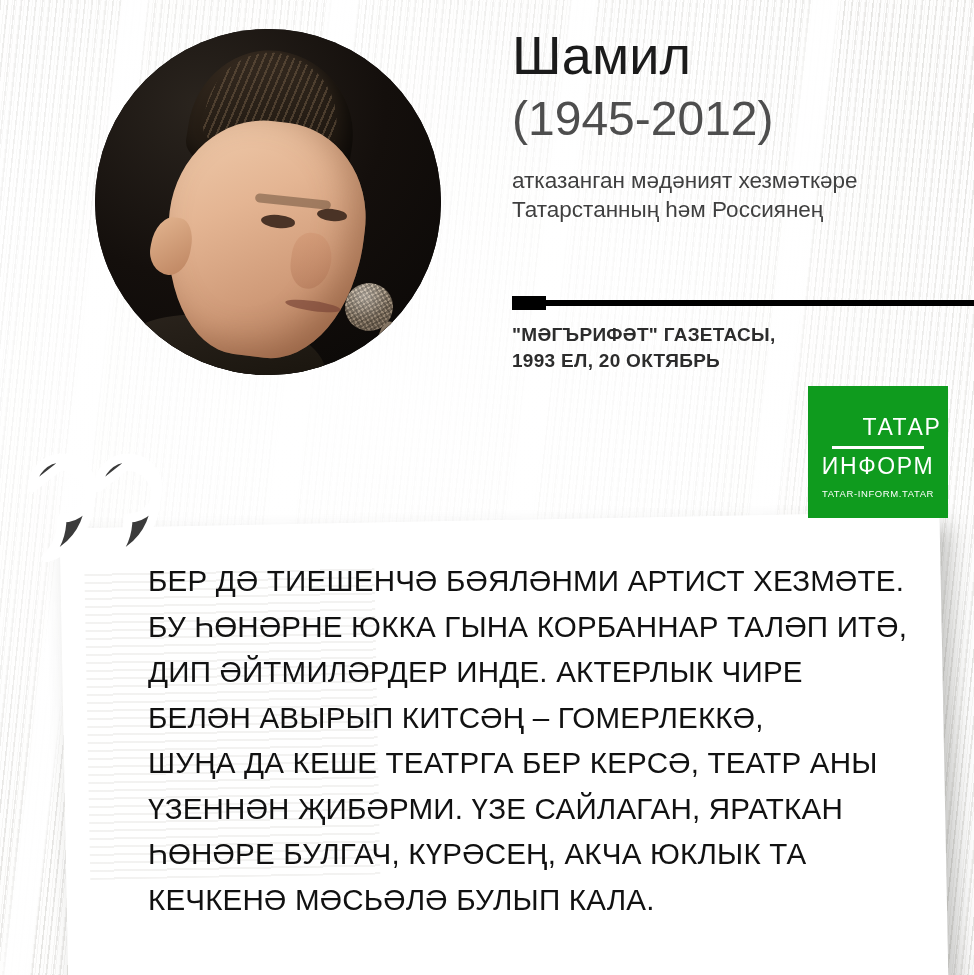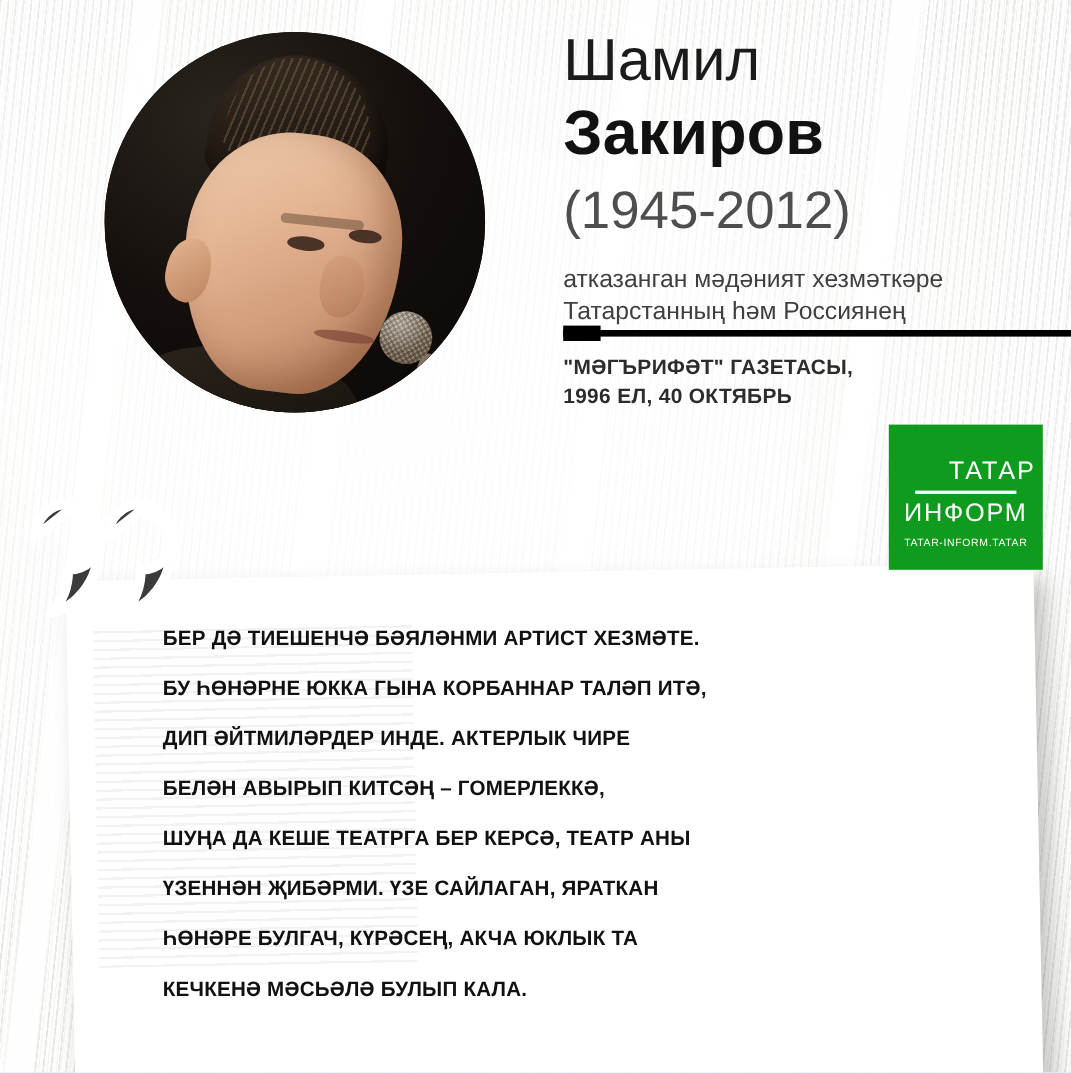--- a/index.html
+++ b/index.html
@@ -185,21 +185,21 @@
     transform:scaleX(.93);transform-origin:right center;
   }
 
   
   .qmark{position:absolute;left:22px;top:452px;width:145px;height:110px;}
 
   
   .quote{
     position:absolute;left:148px;top:558px;width:790px;
     color:#111111;
-    font-size:19px;font-weight:700;letter-spacing:.2px;
+    font-size:30px;font-weight:400;letter-spacing:.2px;
     line-height:45.5px;
   }
   .quote .ln{white-space:nowrap;display:block;transform:scaleX(.985);transform-origin:left center;}
 </style>
 </head>
 <body>
 
 <div id="poster">
 
   <div class="bg-texture"></div>
@@ -221,31 +221,30 @@
     <div class="p-eye-l"></div>
     <div class="p-eye-r"></div>
     <div class="p-nose"></div>
     <div class="p-mouth"></div>
     <div class="p-mic-stem"></div>
     <div class="p-mic"></div>
   </div>
 
   <div class="hdr">
     <div class="hdr-first">Шамил</div>
-    <div class="hdr-last">Закиров</div>
     <div class="hdr-years">(1945-2012)</div>
     <div class="hdr-desc">
       <div>атказанган мәдәният хезмәткәре</div>
       <div>Татарстанның һәм Россиянең</div>
     </div>
   </div>
   <div class="hdr-rule"></div>
   <div class="hdr-src">
     <div>"МӘГЪРИФӘТ" ГАЗЕТАСЫ,</div>
-    <div>1996 ЕЛ, 40 ОКТЯБРЬ</div>
+    <div>1993 ЕЛ, 20 ОКТЯБРЬ</div>
   </div>
 
   <div class="logo">
     <div class="logo-in">
       <div class="logo-l1">ТАТАР</div>
       <div class="logo-bar"></div>
       <div class="logo-l2">ИНФОРМ</div>
       <div class="logo-l3">TATAR-INFORM.TATAR</div>
     </div>
   </div>

